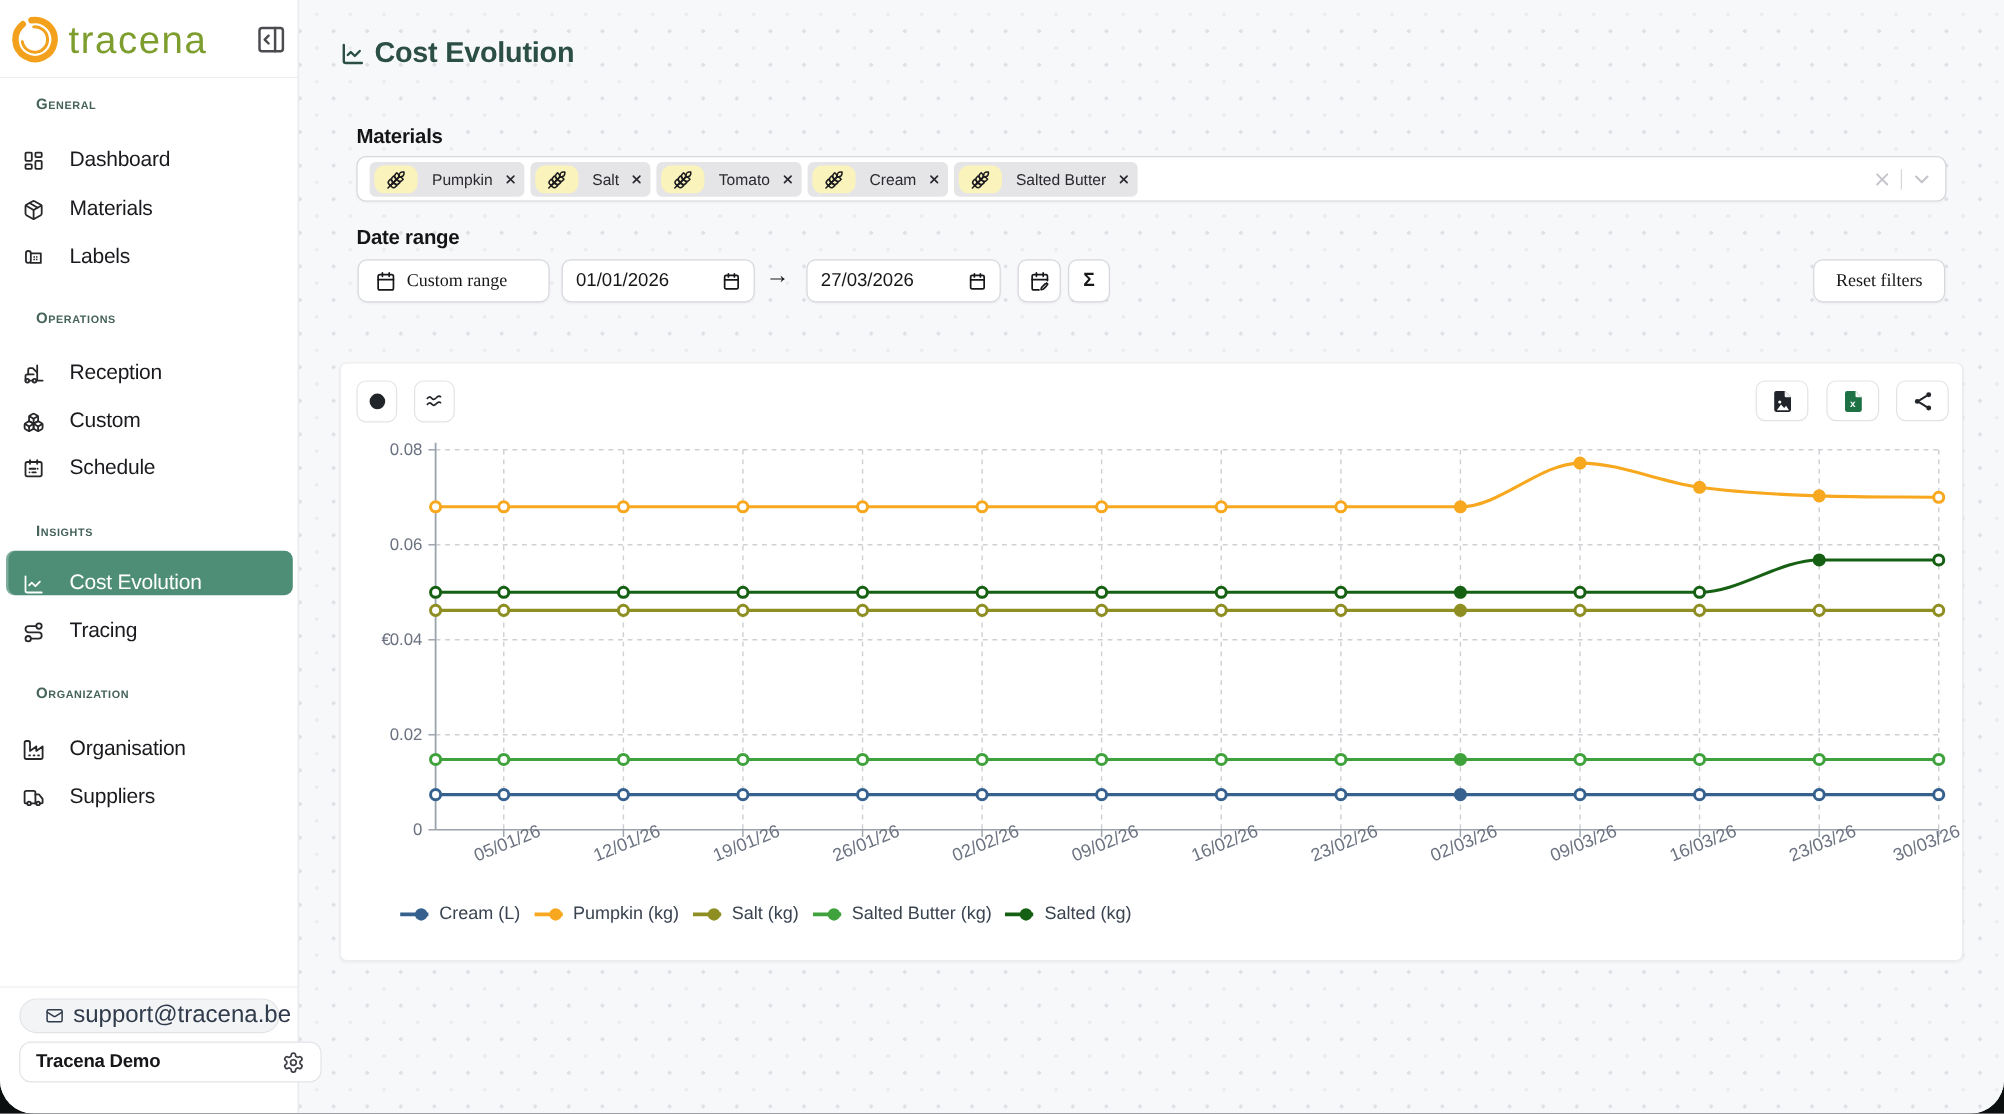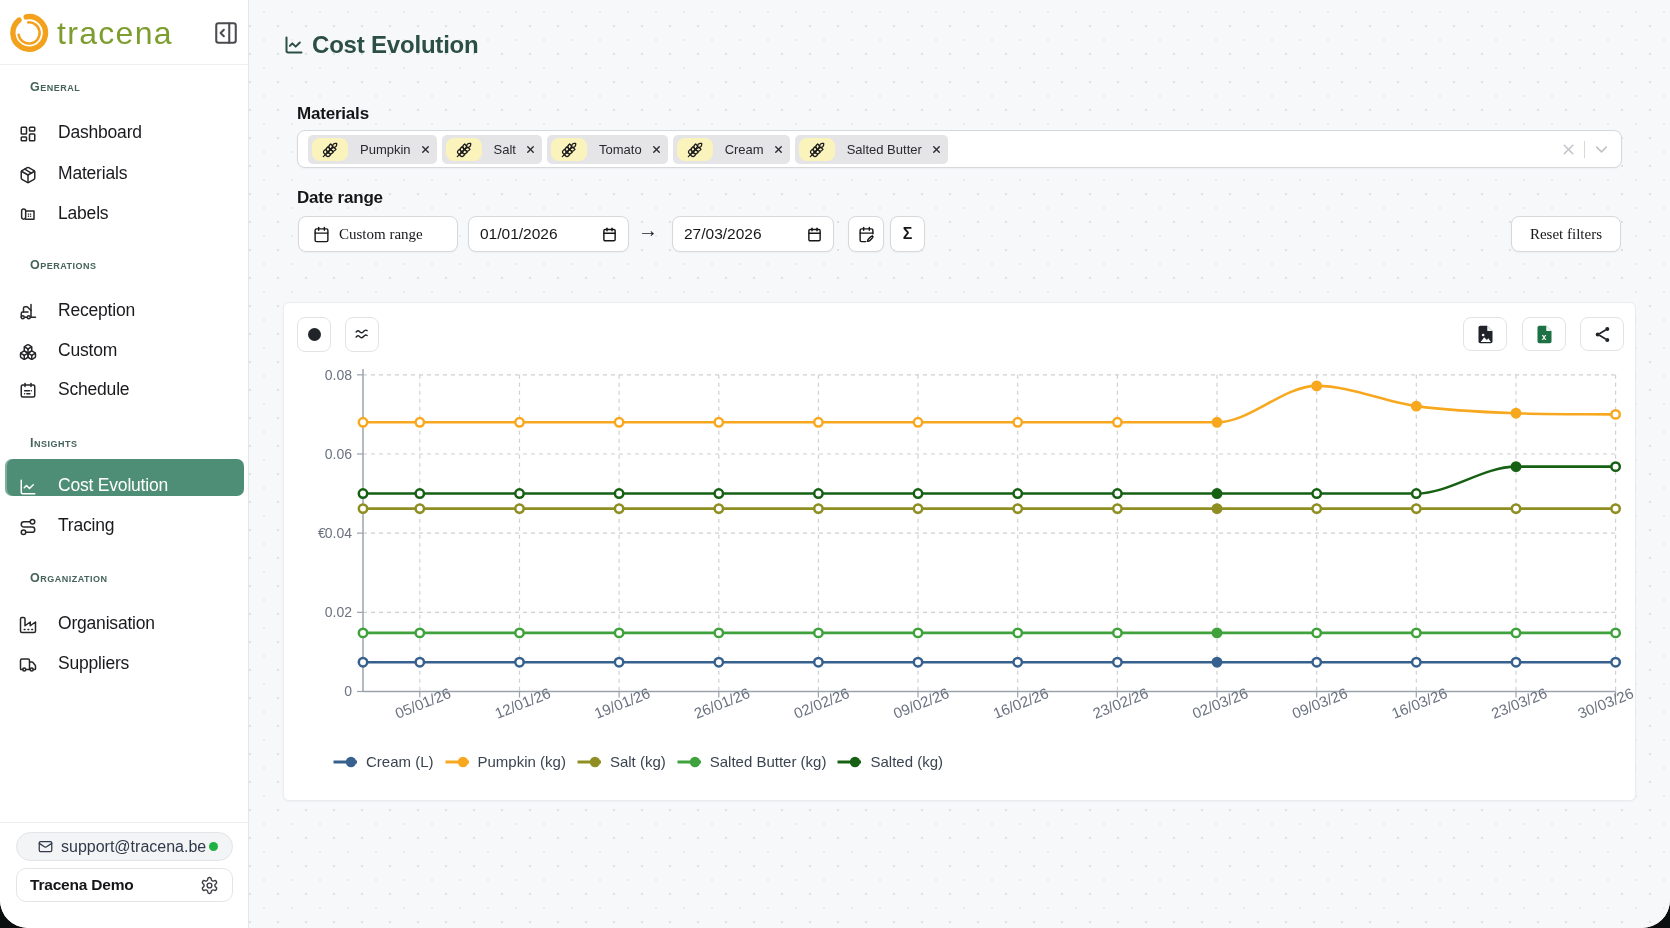--- a/index.html
+++ b/index.html
@@ -11,23 +11,23 @@
 .collapse { position:absolute; left:205px; top:8px; }
 .hr { position:absolute; left:0; width:249px; height:1px; background:#eceef0; }
 .slab { position:absolute; left:14px; font-size:12.5px; font-weight:700; color:#45635b; font-variant:small-caps; letter-spacing:0.5px; line-height:18px;margin-left:16px; }
 .nrow { position:absolute; left:5px; width:239px; height:36px; display:flex; align-items:flex-end; padding-left:14px; border-radius:7px; }
 .nrow svg { margin-right:21px; }
 .nrow span { font-size:17.5px; color:#1a1a1e; letter-spacing:-0.2px; }
 .nrow.active { background:#4e8e77; height:37px; box-shadow:inset 2px 0 0 rgba(255,255,255,.28); }
 .nrow.active span { color:#fff; }
 .mailpill { position:absolute; left:16px; top:832px; width:217px; height:29px; background:#f3f4f6; border:1px solid #e3e4e8; border-radius:15px; display:flex; align-items:center; padding:0 12px; }
 .mailpill svg { margin:0 8px 0 9px; }
-.mailpill span { font-size:16px; color:#2f3a4a; }
+.mailpill span { font-size:20px; color:#2f3a4a; }
 .gdot { width:9px; height:9px; border-radius:50%; background:#1fb141; margin-left:auto; margin-right:2px; }
-.orgbox { position:absolute; left:16px; top:868px; width:217px; height:34px; background:#fff; border:1px solid #e3e4e8; border-radius:10px; display:flex; align-items:center; padding:0 13px; }
+.orgbox { position:absolute; left:16px; top:868px; width:252px; height:34px; background:#fff; border:1px solid #e3e4e8; border-radius:10px; display:flex; align-items:center; padding:0 13px; }
 .orgbox span { font-size:15.5px; font-weight:700; color:#161619; letter-spacing:-0.2px; }
 .orgbox svg { margin-left:auto; }
 
 .mn { position:absolute; left:249px; top:0; right:0; bottom:0;
   background-color:#f7f8fa;
   background-image: radial-gradient(circle, #dfe1e6 1.3px, rgba(0,0,0,0) 1.4px),
                     radial-gradient(circle, #eaecf0 1.3px, rgba(0,0,0,0) 1.4px);
   background-size:28px 28px, 28px 28px;
   background-position: 15px 12px, 1px 26px; }
 .title { position:absolute; left:35px; top:31px; display:flex; align-items:center; }

